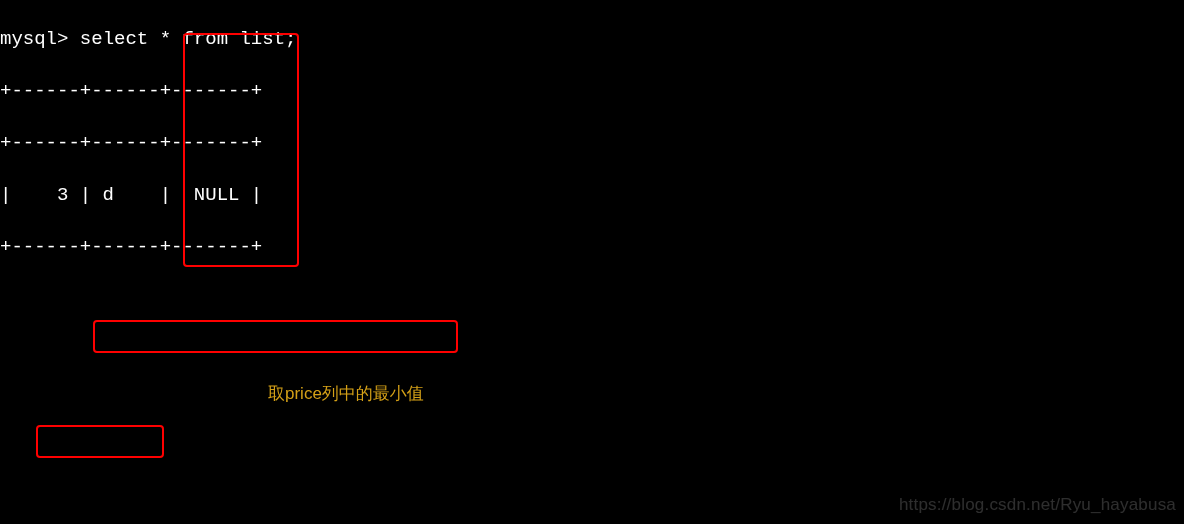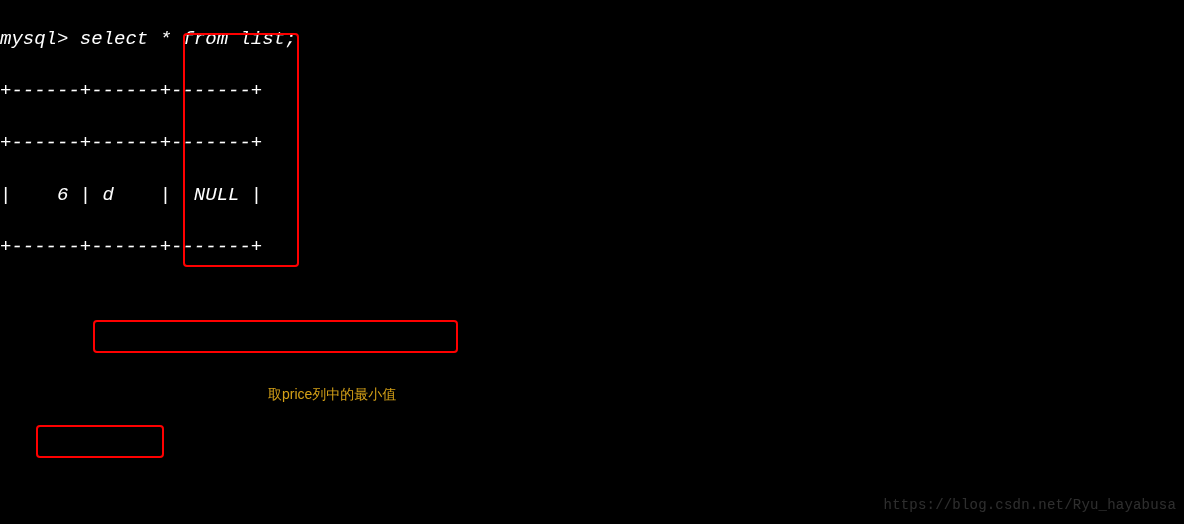--- a/index.html
+++ b/index.html
@@ -12,53 +12,53 @@
     line-height: 26px;
     width: 1184px;
     height: 524px;
     overflow: hidden;
     position: relative;
   }
   .terminal {
     white-space: pre;
     padding: 0;
   }
-  .line { display: block; font-style: italic; }
+  .line { display: block; }
   .box {
     position: absolute;
     border: 2px solid #ff0000;
     border-radius: 4px;
     box-sizing: border-box;
     pointer-events: none;
   }
   .annotation {
     position: absolute;
     color: #d4a017;
     font-family: "Microsoft YaHei", "SimSun", sans-serif;
-    font-size: 14px;
+    font-size: 17px;
     white-space: nowrap;
   }
   .watermark {
     position: absolute;
     right: 8px;
     bottom: 6px;
     color: rgba(255,255,255,0.18);
-    font-family: Liberation Mono, monospace;
-    font-size: 14px;
+    font-family: Liberation Sans, sans-serif;
+    font-size: 17px;
     letter-spacing: 0.2px;
   }
 </style>
 </head>
 <body>
 
 <div class="terminal">
 <span class="line"><span>mysql&gt; </span><span>select * from list;</span></span>
 <span class="line">+------+------+-------+</span>
 <span class="line">+------+------+-------+</span>
-<span class="line">|    6 | d    |  NULL |</span>
+<span class="line">|    3 | d    |  NULL |</span>
 <span class="line">+------+------+-------+</span>
 
 <span class="line"></span>
 
 
 
 
 
 
 

